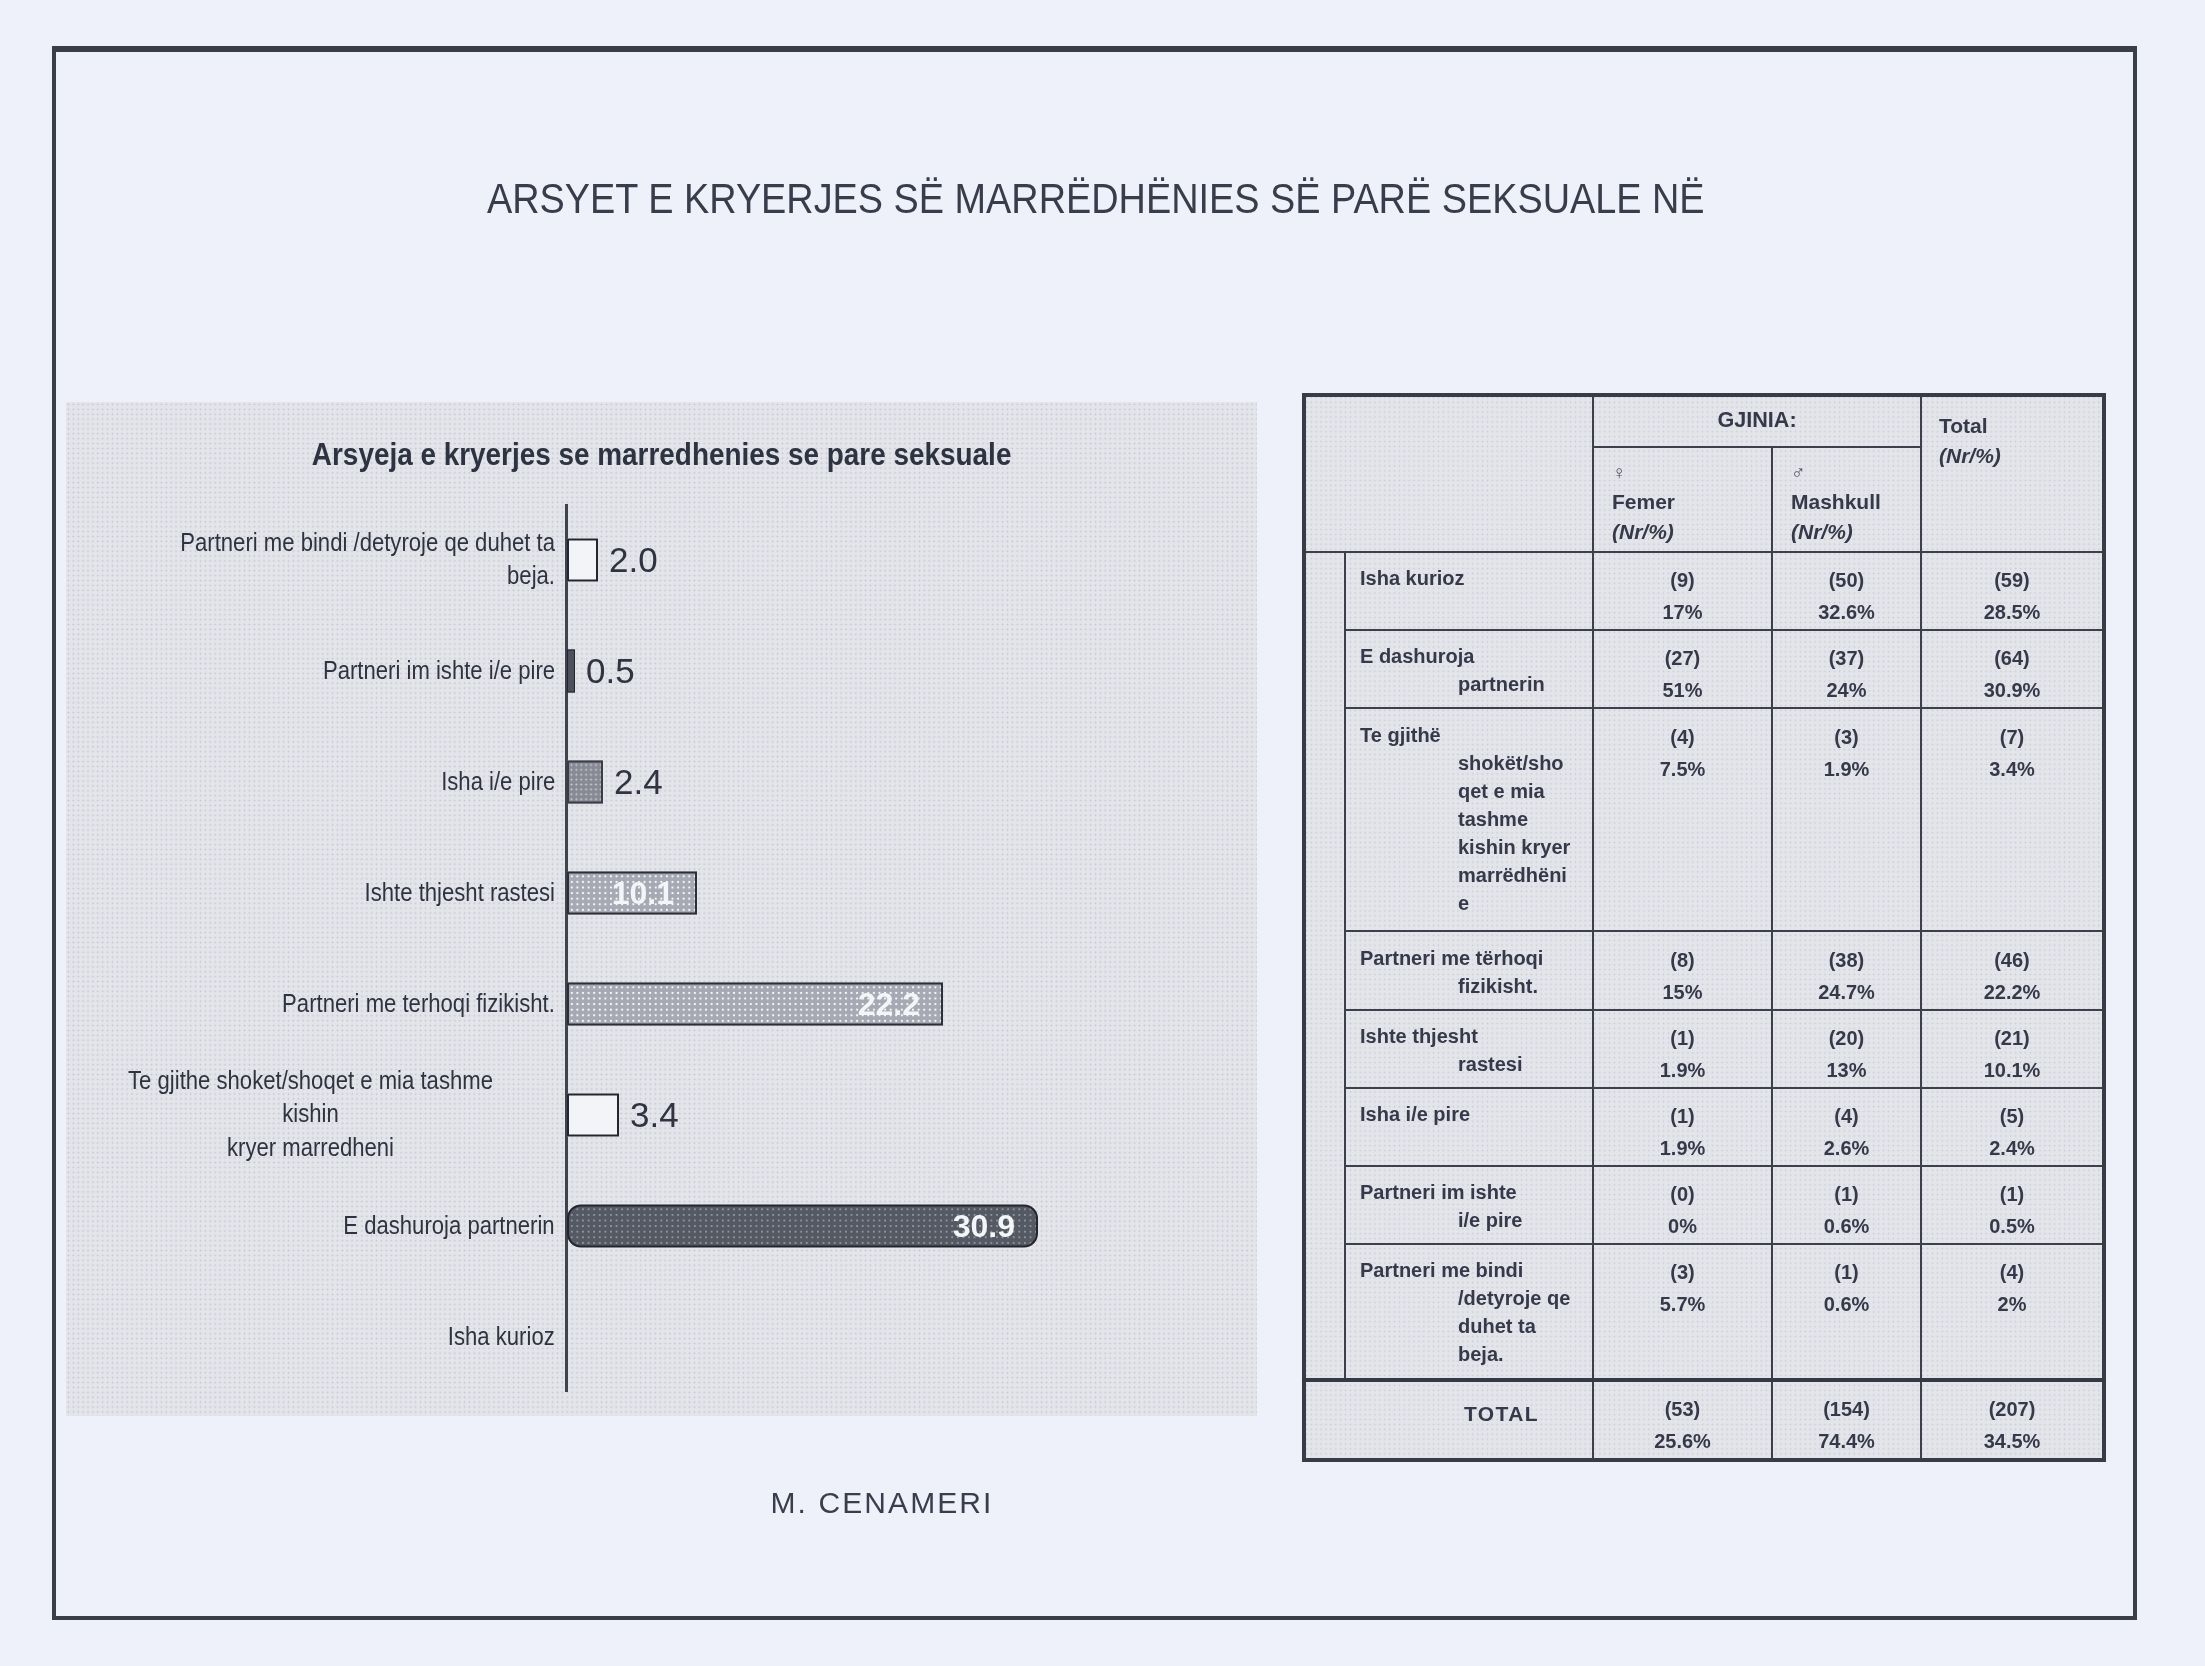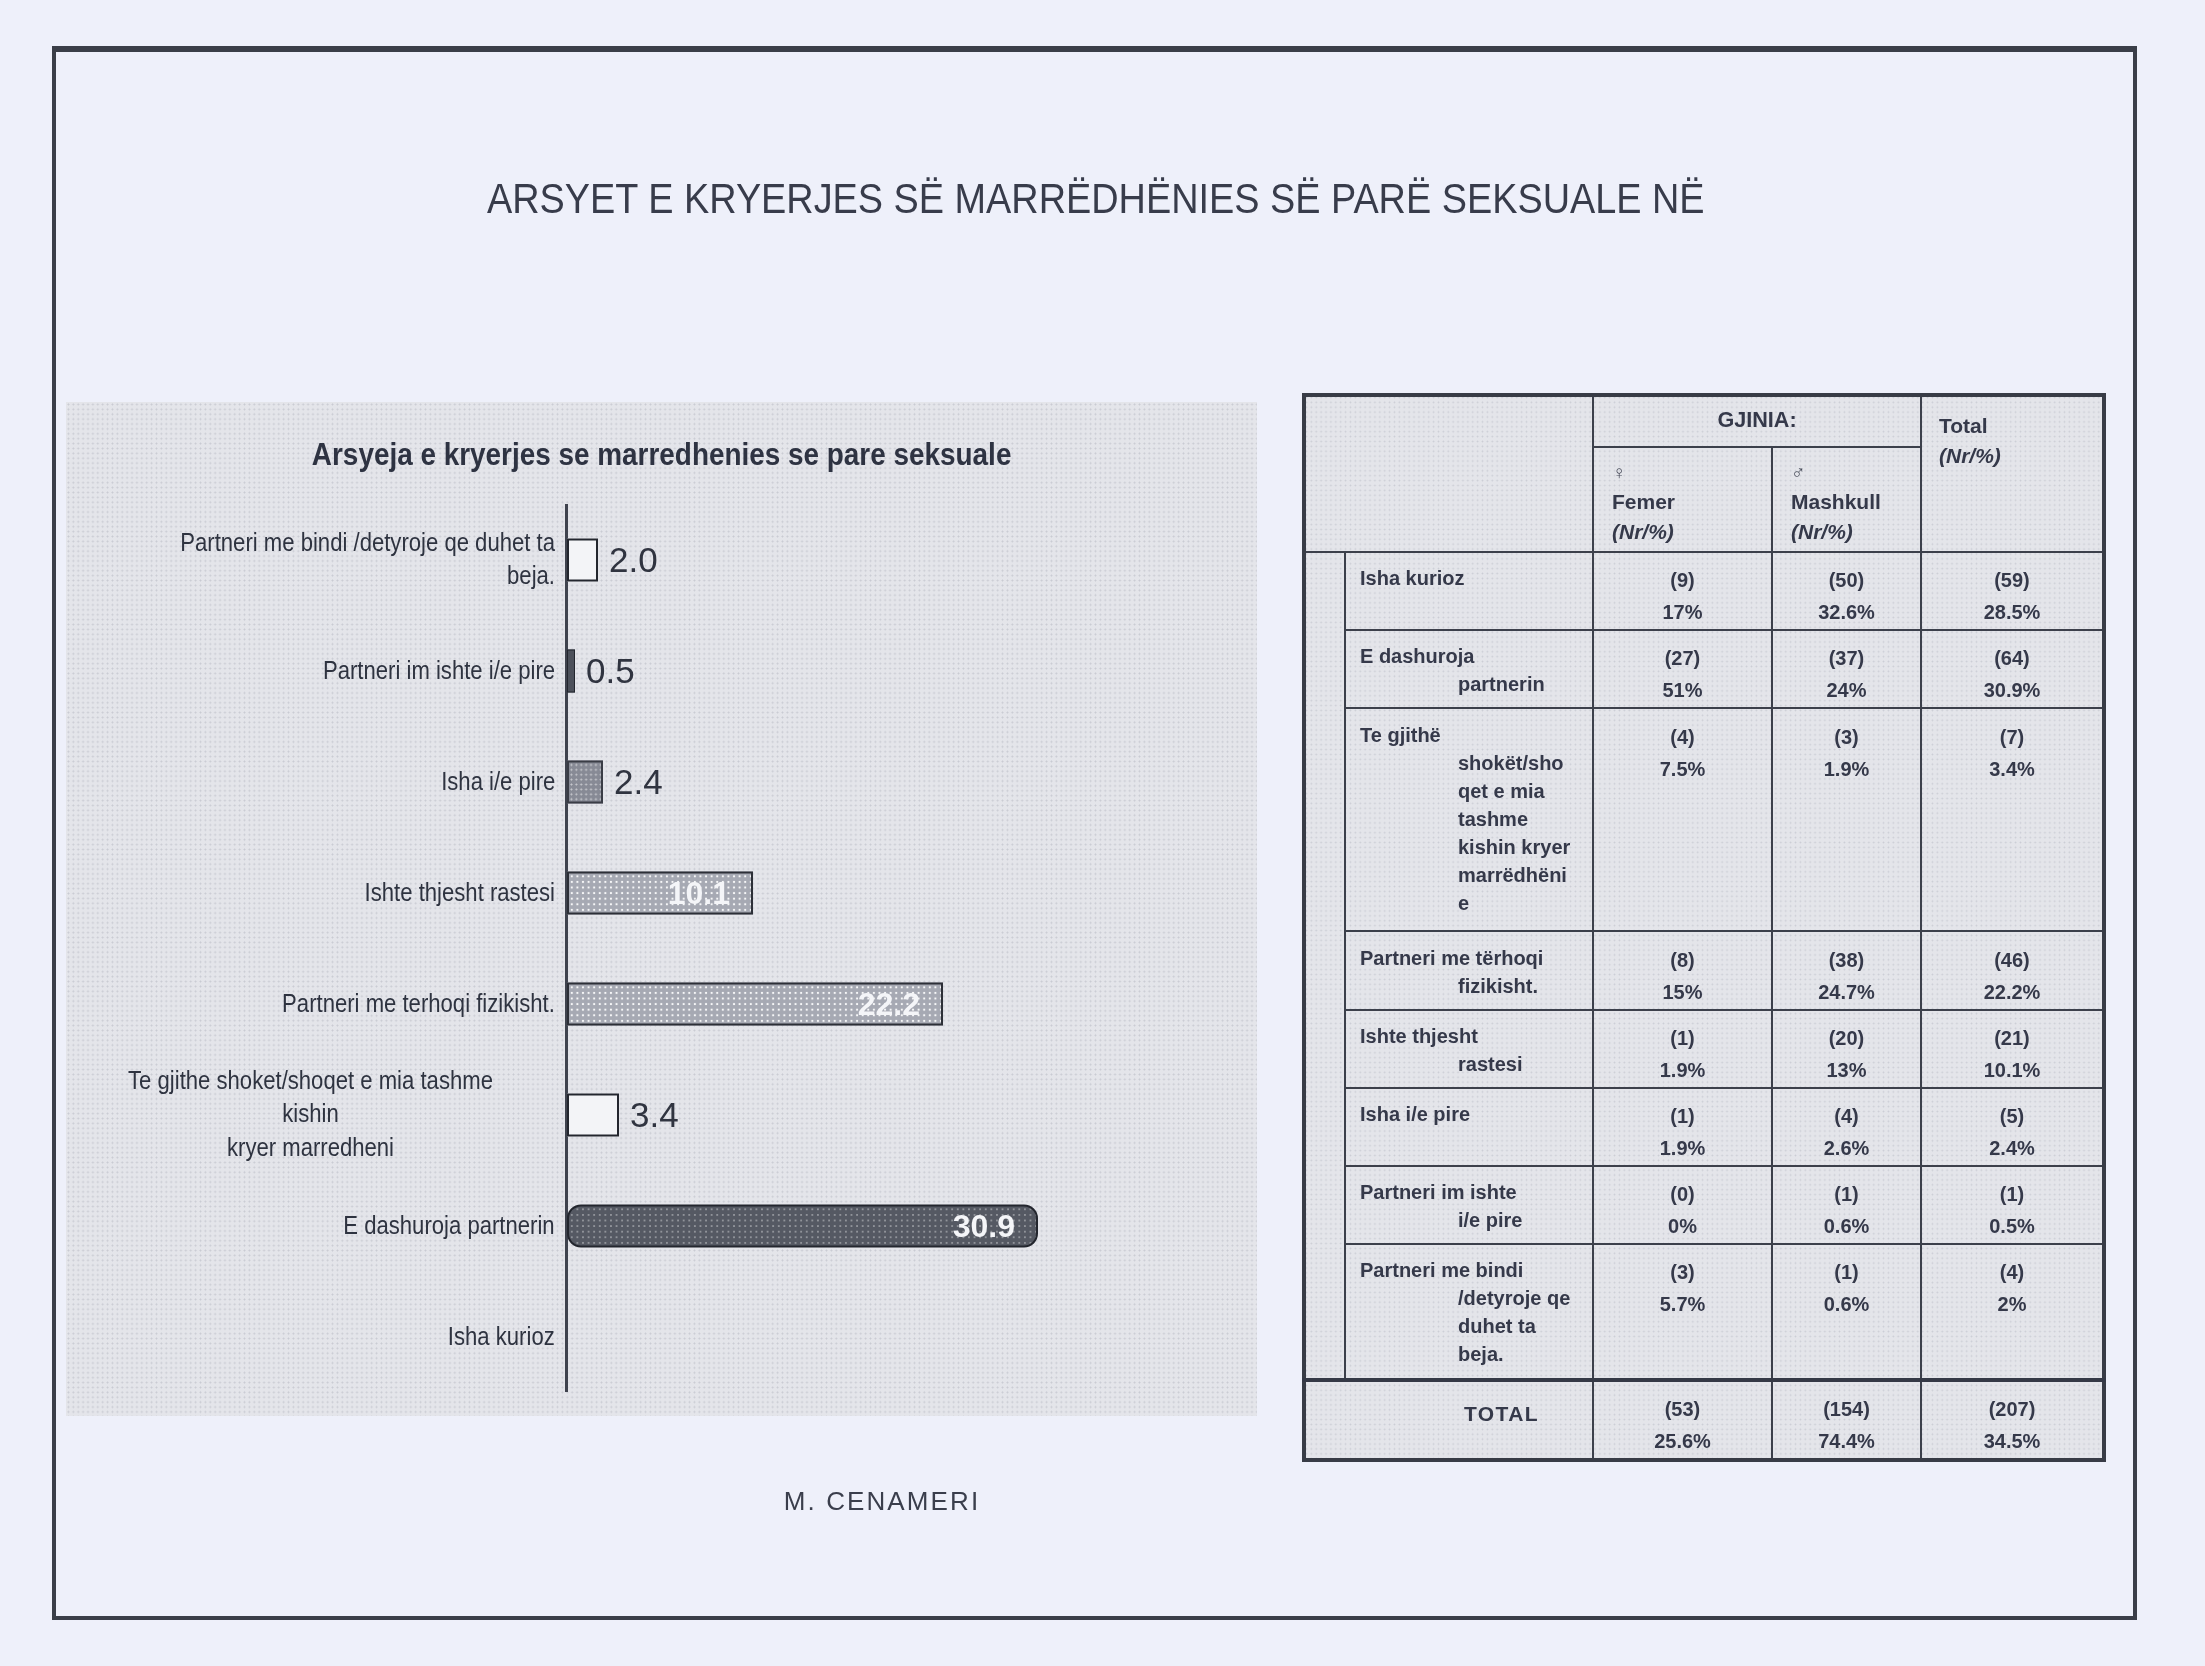--- a/index.html
+++ b/index.html
@@ -94,21 +94,21 @@
   td.row-label {
     padding:11.2px 7px 0 112px; text-indent:-98px;
     line-height:1.4; white-space:pre-line;
   }
   td.val { text-align:center; padding-top:11.2px; line-height:1.6; }
   tr.total-row td { border-top:4.2px solid #353946; }
   td.total-label { text-align:center; padding-top:17px; font-size:21px; letter-spacing:1.4px; text-indent:0; }
   
   .footer {
     position:absolute; top:1486px; left:0; width:1764px; text-align:center;
-    font-size:26px; letter-spacing:2.1px; color:#3a3e4c;
+    font-size:30px; letter-spacing:2.1px; color:#3a3e4c;
   }
 </style>
 </head>
 <body>
 
 <div class="frame"></div>
 
 <div class="title">
   <div><span class="squeeze">ARSYET E KRYERJES SË MARRËDHËNIES SË PARË SEKSUALE NË</span></div>
 </div>
@@ -127,21 +127,21 @@
         <div class="bar-label"><span class="lbl">Partneri im ishte i/e pire</span></div>
         <div class="bar fill-dark" style="width: 7.7px;"></div>
       </div>
       <div class="bar-row">
         <div class="bar-value-out" style="left: 548px;">2.4</div>
         <div class="bar-label"><span class="lbl">Isha i/e pire</span></div>
         <div class="bar fill-mid" style="width: 36px;"></div>
       </div>
       <div class="bar-row">
         <div class="bar-label"><span class="lbl">Ishte thjesht rastesi</span></div>
-        <div class="bar fill-dot" style="width: 186px;">
+        <div class="bar fill-dot" style="width: 130px;">
           <span class="bar-value-in">10.1</span>
         </div>
       </div>
       <div class="bar-row">
         <div class="bar-label"><span class="lbl">Partneri me terhoqi fizikisht.</span></div>
         <div class="bar fill-dot" style="width: 376px;">
           <span class="bar-value-in">22.2</span>
         </div>
       </div>
       <div class="bar-row">

